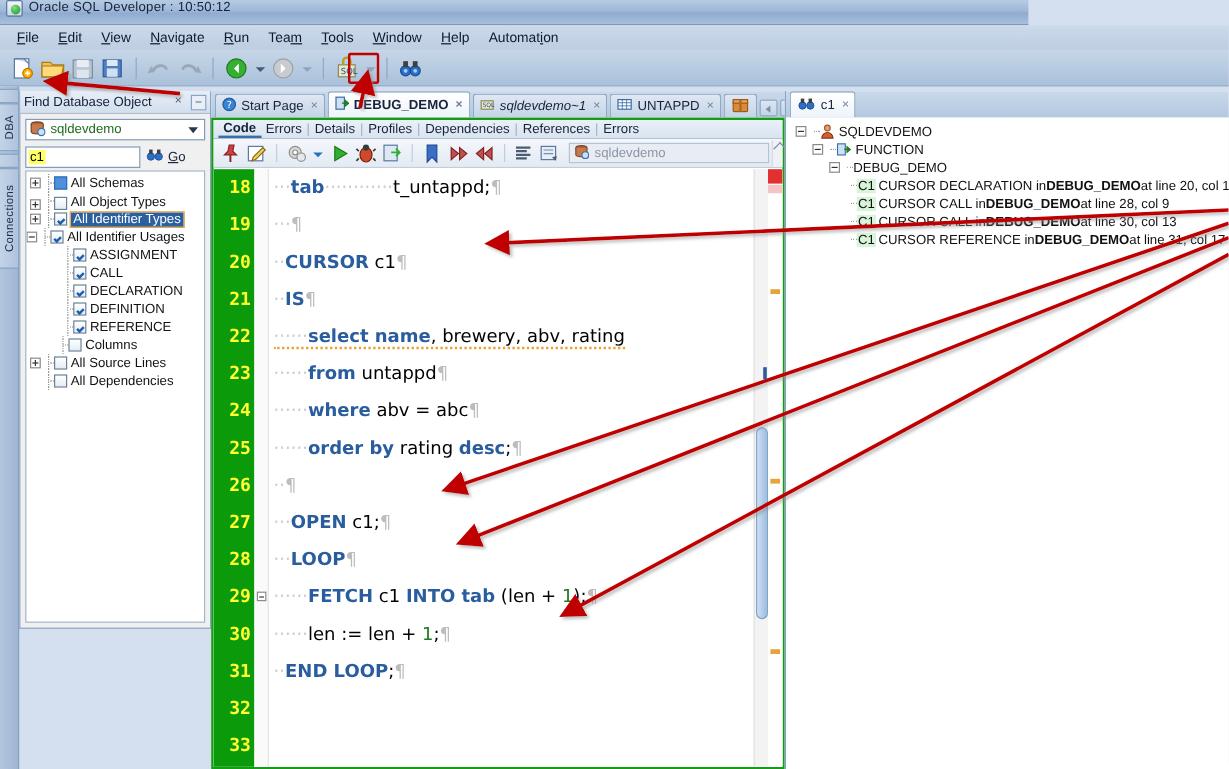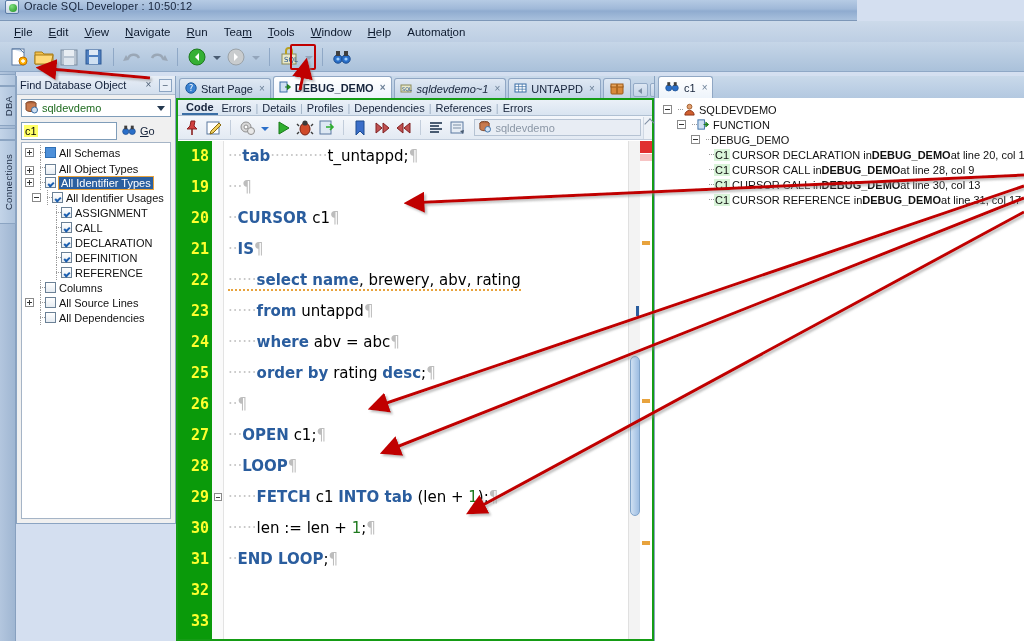--- a/index.html
+++ b/index.html
@@ -457,21 +457,21 @@
           <span class="guide dotted elbow"></span>
           <span class="cbox "></span>
           <span class="tlabel">All Object Types</span>
         </div>
         <div class="tnode" style="padding-left: 3px;">
           <span class="exp plus"></span>
           <span class="guide dotted elbow"></span>
           <span class="cbox checked"></span>
           <span class="tlabel sel">All Identifier Types</span>
         </div>
-        <div class="tnode" style="padding-left: 10px;">
+        <div class="tnode" style="padding-left: 0;">
           <span class="exp "></span>
           <span class="guide dotted elbow"></span>
           <span class="cbox checked"></span>
           <span class="tlabel">All Identifier Usages</span>
         </div>
         <div class="tnode" style="padding-left: 19px;">
           <span class="exp none"></span>
           <span class="guide dotted elbow"></span>
           <span class="cbox checked"></span>
           <span class="tlabel">ASSIGNMENT</span>
@@ -493,21 +493,21 @@
           <span class="guide dotted elbow"></span>
           <span class="cbox checked"></span>
           <span class="tlabel">DEFINITION</span>
         </div>
         <div class="tnode" style="padding-left: 19px;">
           <span class="exp none"></span>
           <span class="guide dotted elbow"></span>
           <span class="cbox checked"></span>
           <span class="tlabel">REFERENCE</span>
         </div>
-        <div class="tnode" style="padding-left: 3px;">
+        <div class="tnode" style="padding-left: 15px;">
           <span class="exp none"></span>
           <span class="guide dotted elbow"></span>
           <span class="cbox "></span>
           <span class="tlabel">Columns</span>
         </div>
         <div class="tnode" style="padding-left: 3px;">
           <span class="exp plus"></span>
           <span class="guide dotted elbow"></span>
           <span class="cbox "></span>
           <span class="tlabel">All Source Lines</span>

